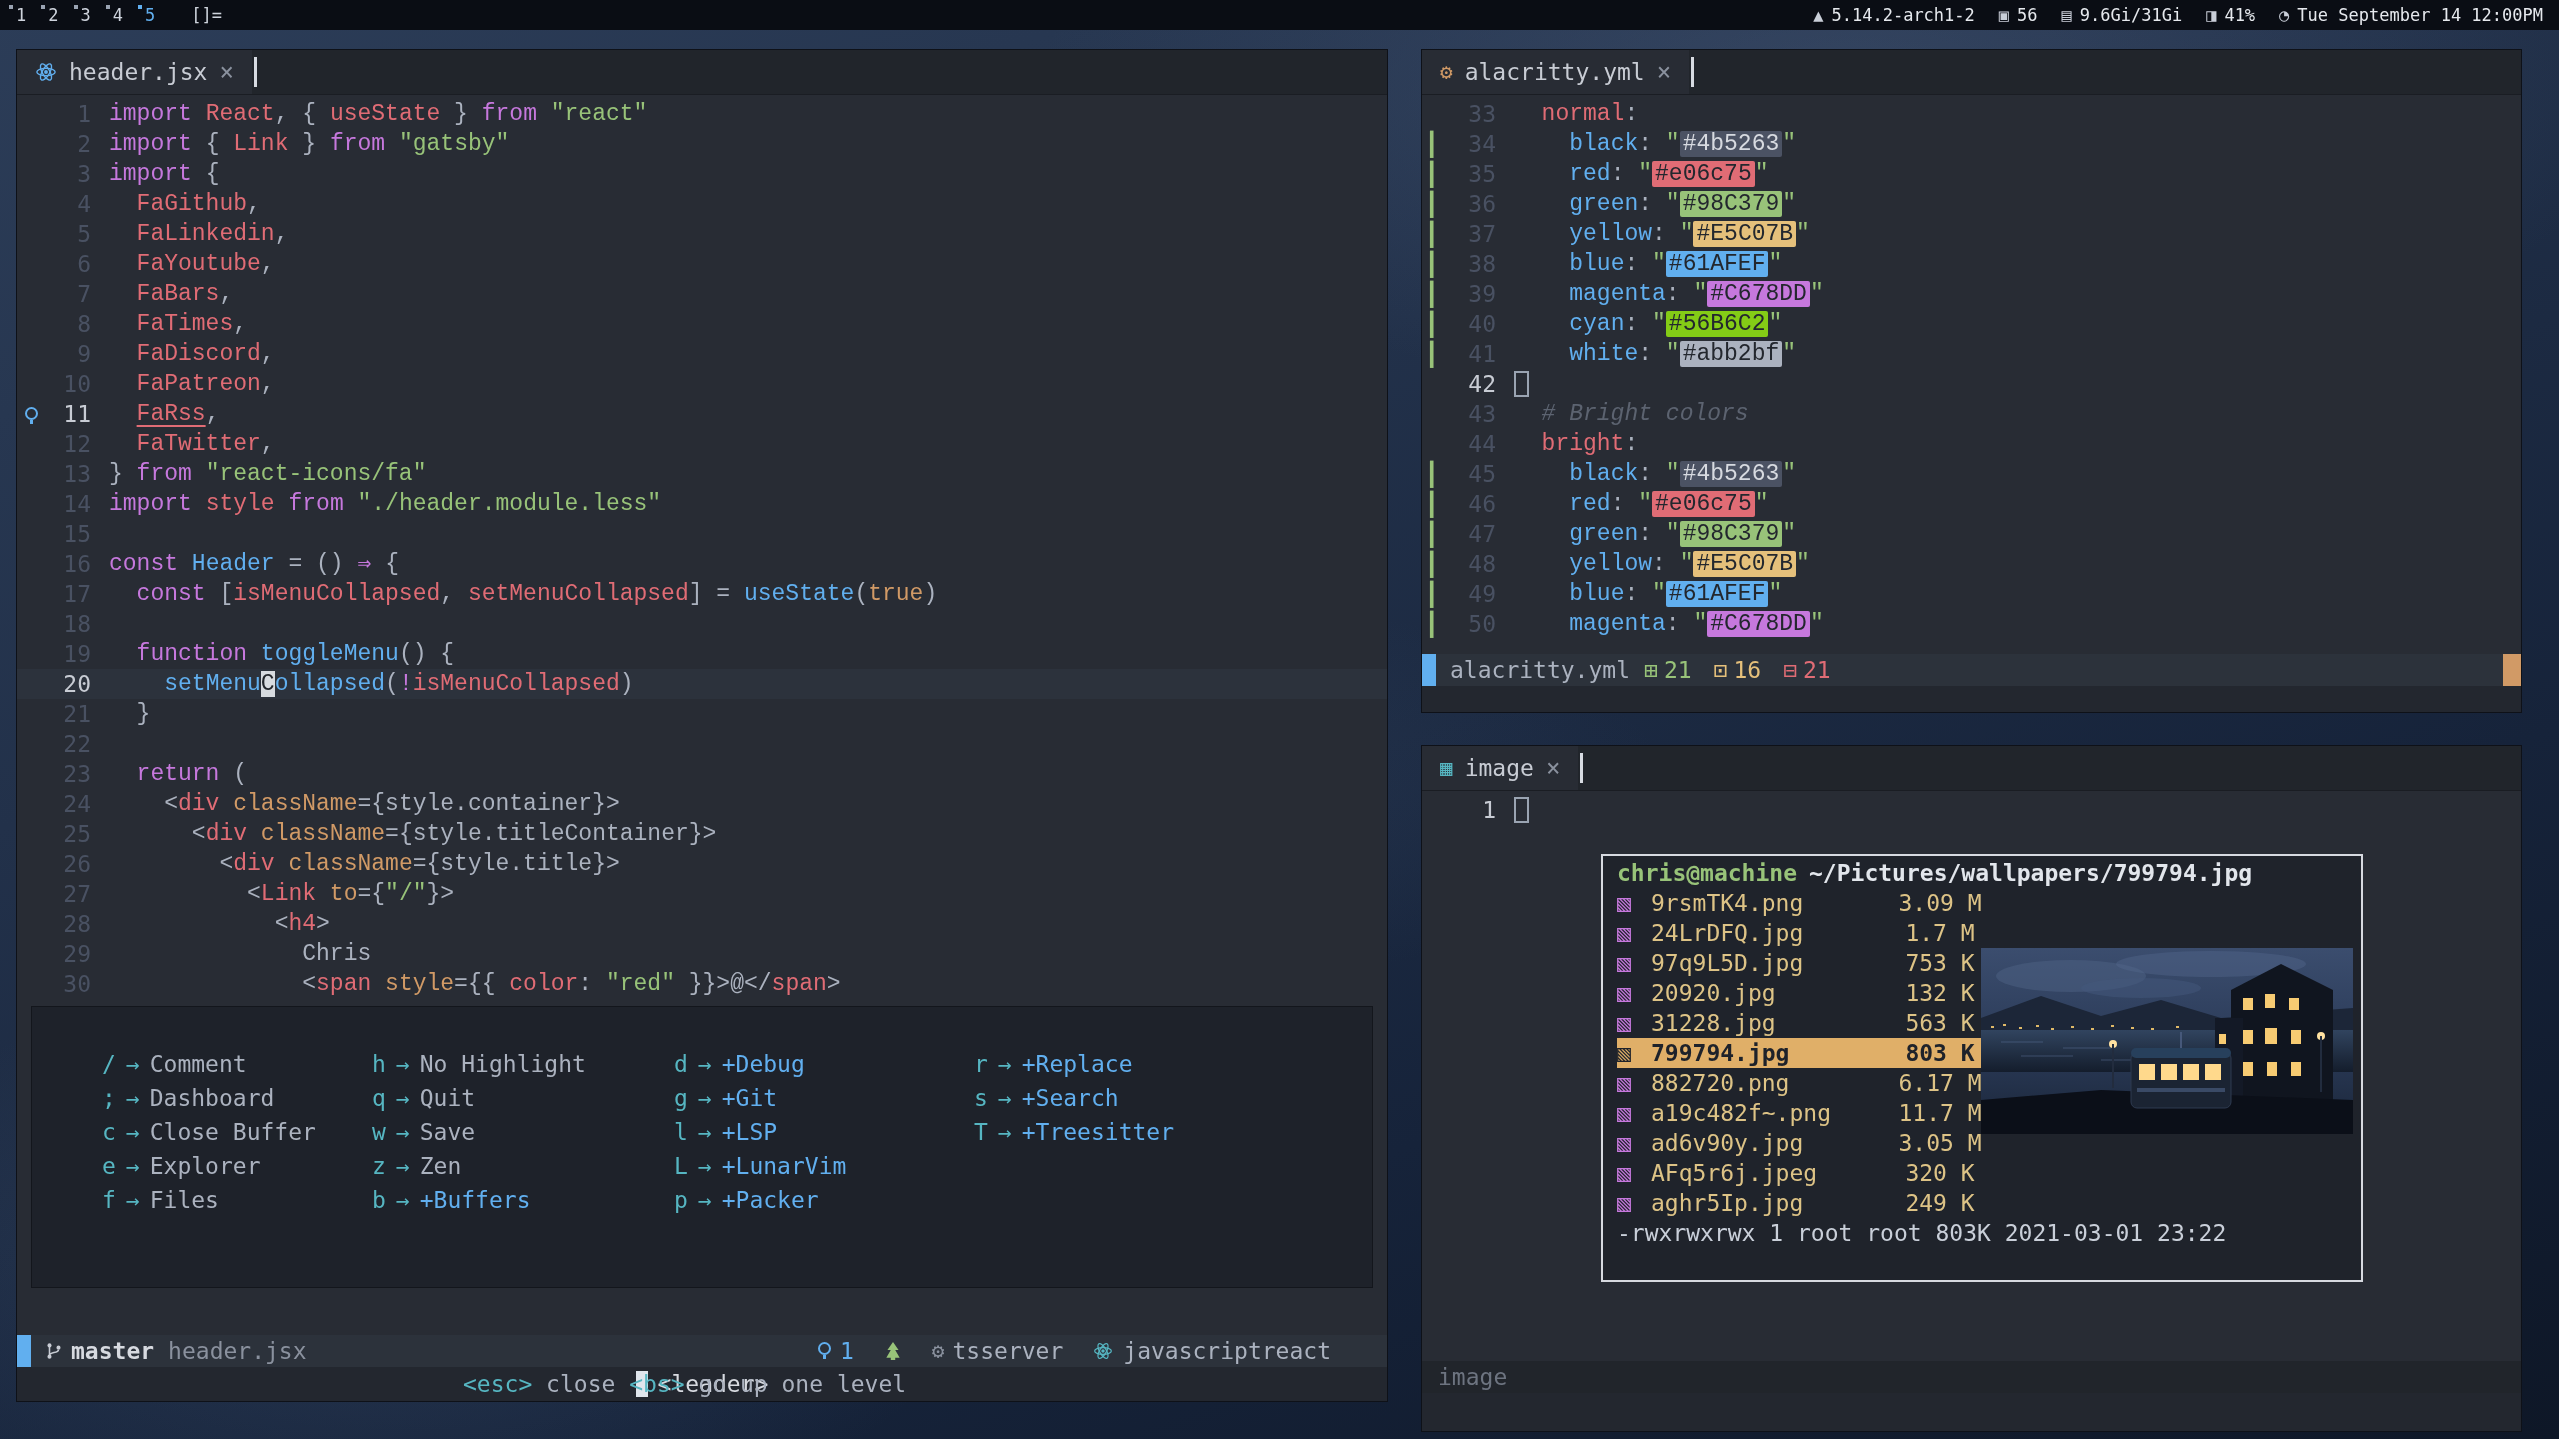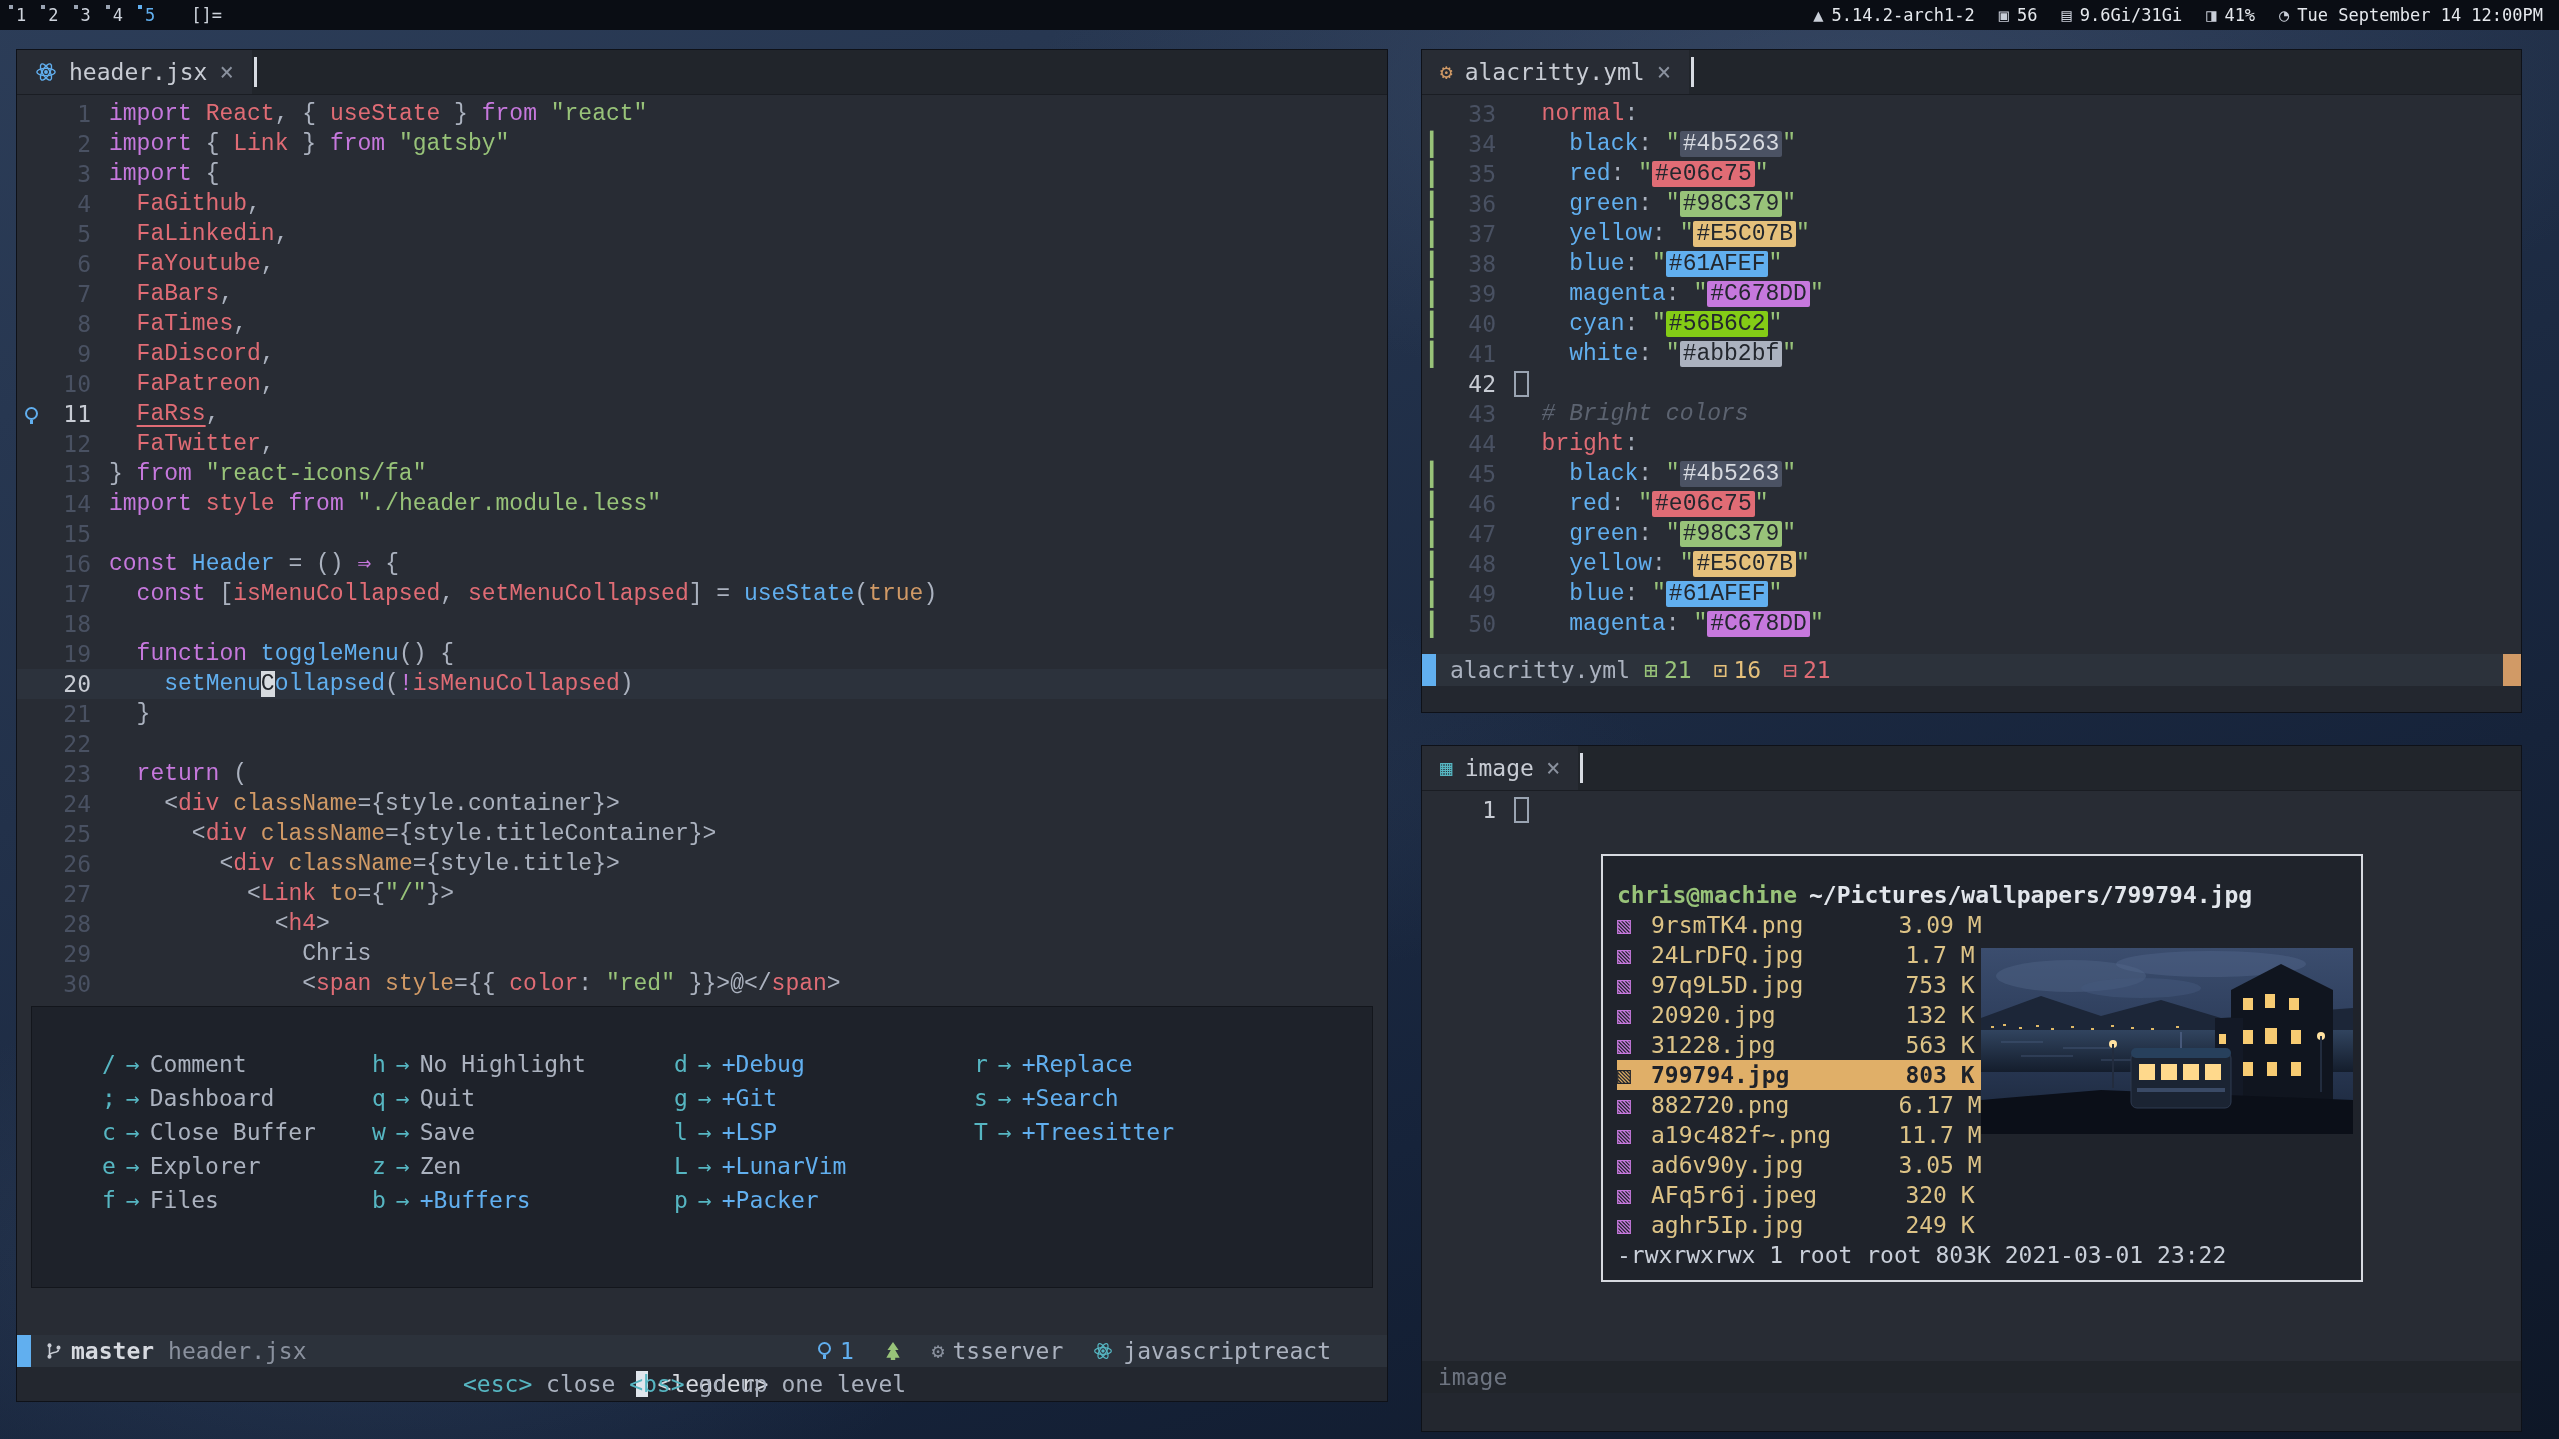--- a/index.html
+++ b/index.html
@@ -82,21 +82,21 @@
   .gc{display:flex;gap:6px;align-items:center;}
   .gc-add{color:#98c379;} .gc-chg{color:#e5c07b;} .gc-del{color:#e06c75;}
   
   .cmdline{height:34px;flex:0 0 auto;background:#23272f;display:flex;align-items:center;position:relative;color:#d7dae0;justify-content:center;}
   .cmdblock{width:12px;height:26px;background:#dfe5ec;margin-right:10px;flex:0 0 auto;}
   .cmdhint{position:absolute;left:446px;top:0;height:34px;line-height:34px;}
   
   .statusline.inactive{background:#21252b;color:#6d7480;padding-left:16px;}
   
   .termbox{position:absolute;left:179px;top:63px;width:762px;height:428px;border:2px solid #d7dae0;
-    background:#1f232b;box-sizing:border-box;padding:24px 14px;font-size:23px;line-height:30px;}
+    background:#1f232b;box-sizing:border-box;padding:2px 14px;font-size:23px;line-height:30px;}
   .prompt{display:flex;gap:12px;white-space:pre;}
   .p-user{color:#98c379;font-weight:bold;}
   .p-path{color:#e2e6ec;font-weight:bold;}
   .filelist{width:378px;}
   .frow{display:flex;height:30px;line-height:30px;align-items:center;}
   .frow.sel{background:#e0af68;}
   .frow.sel .fname,.frow.sel .fsize,.frow.sel .ficon{color:#1e222a;font-weight:bold;}
   .ficon{width:34px;color:#c678dd;flex:0 0 34px;}
   .fname{flex:1;color:#ddc386;}
   .fsize{width:110px;text-align:center;color:#ddc386;}

